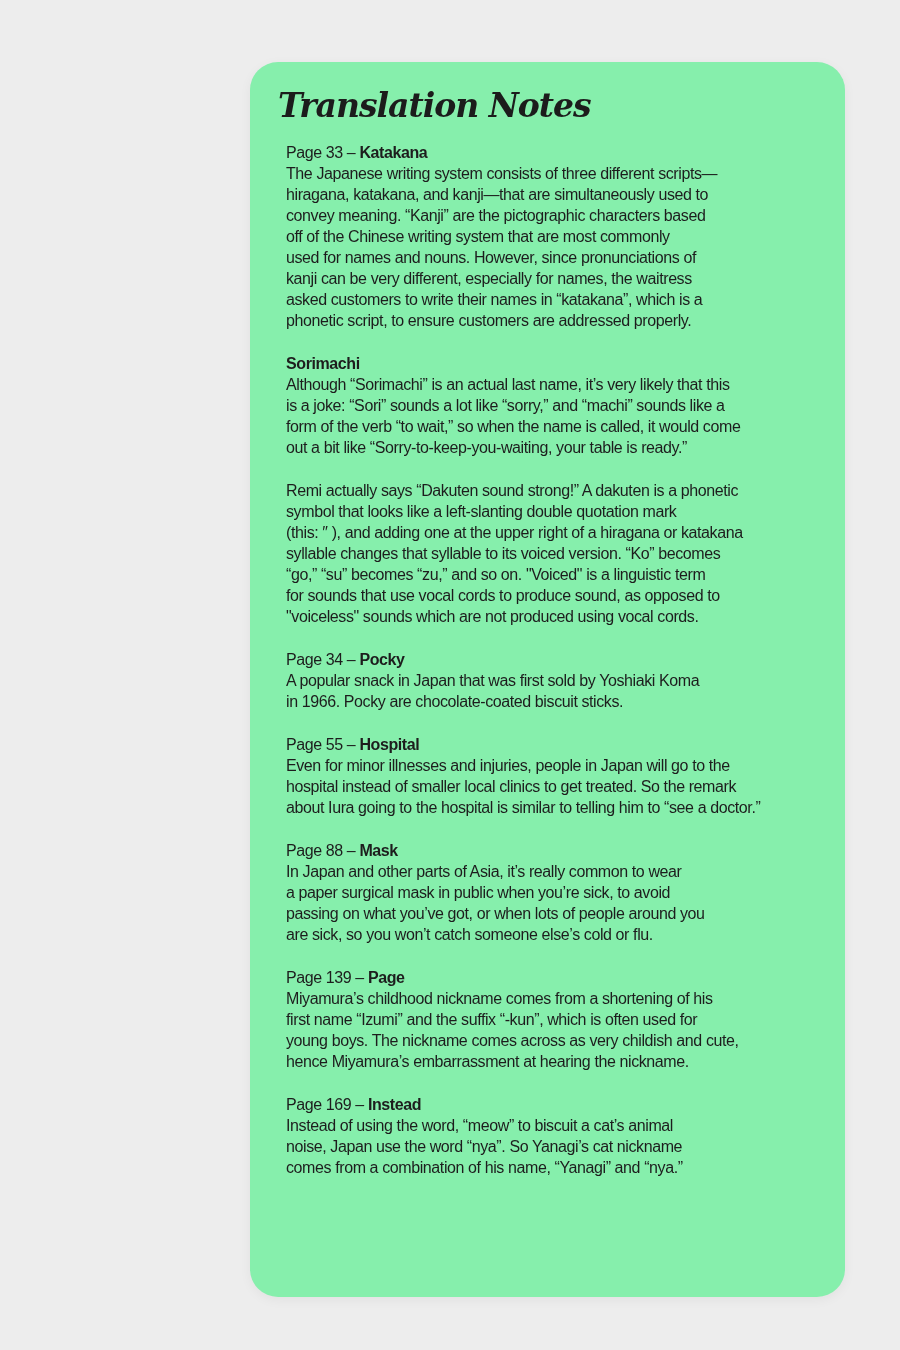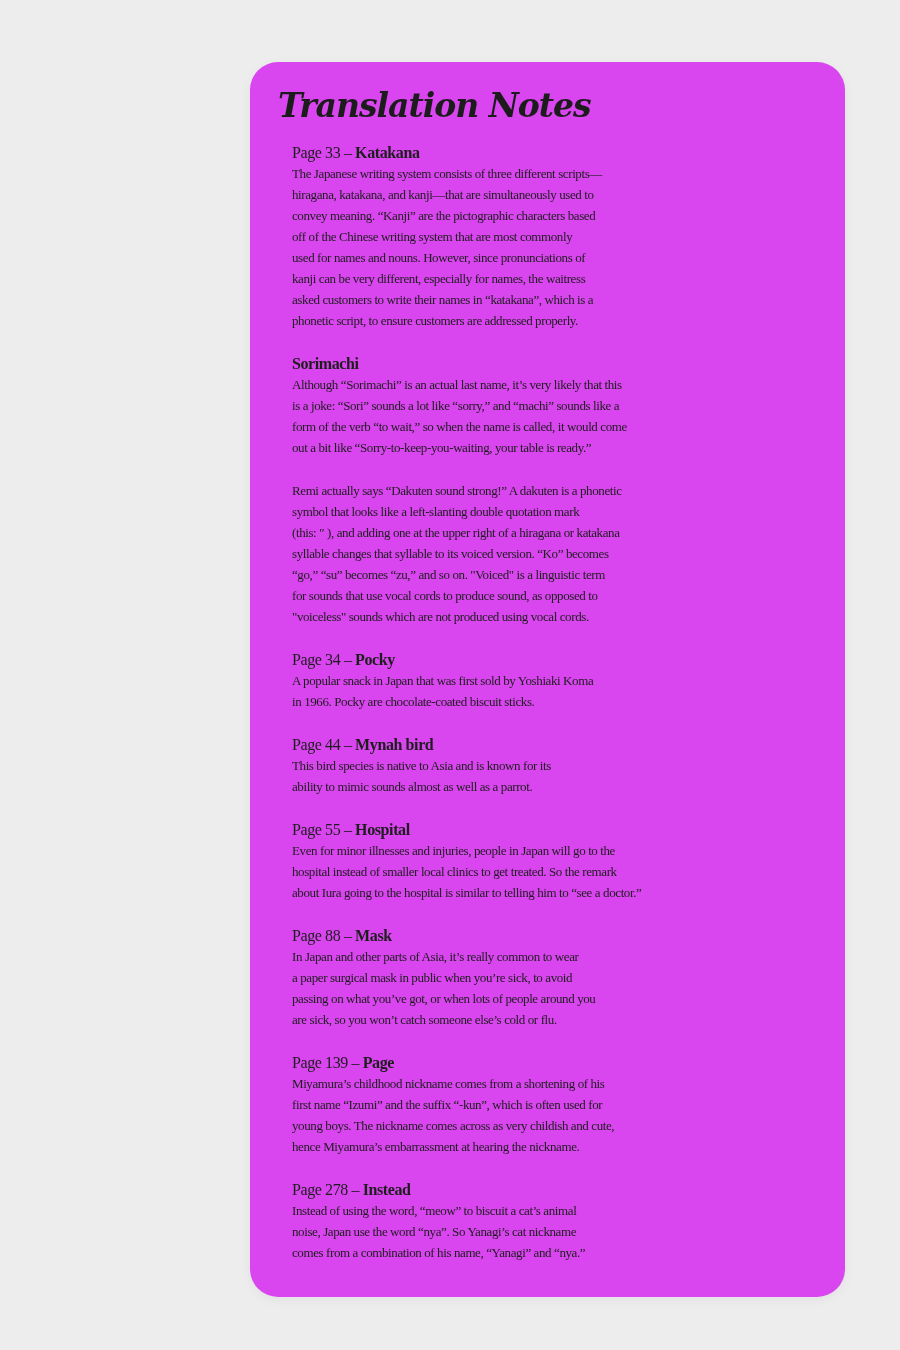--- a/index.html
+++ b/index.html
@@ -13,53 +13,52 @@
     font-family: "Liberation Sans", sans-serif;
     position: relative;
     overflow: hidden;
   }
   .card {
     position: absolute;
     left: 250px;
     top: 62px;
     width: 595px;
     height: 1235px;
-    background: #d946ef;
+    background: #86efac;
     border-radius: 28px;
     box-shadow: 0 3px 12px rgba(0,0,0,0.05);
     box-sizing: border-box;
     padding: 26px 10px 0 28px;
     color: #1d1d1d;
   }
   .title {
     font-family: "DejaVu Serif", serif;
     font-style: italic;
     font-weight: 700;
     font-size: 33px;
     line-height: 1.1;
     letter-spacing: -1px;
     color: #1c1c1c;
     margin: 0 0 18px 0;
   }
   .note {
-    margin: 0 0 22px 14px;
-    font-family: Liberation Serif, serif;
+    margin: 0 0 22px 8px;
   }
   .note-header {
     font-size: 16px;
     line-height: 21px;
     letter-spacing: -0.4px;
     color: #1d1d1d;
     white-space: pre;
   }
   .note-header .term {
     font-weight: 700;
   }
   .note-body {
-    font-size: 13px;
+    font-size: 16px;
     line-height: 21px;
     letter-spacing: -0.4px;
     color: #1d1d1d;
     white-space: pre;
   }
 </style>
 </head>
 <body>
 
 <div class="card">
@@ -94,25 +93,20 @@
 for sounds that use vocal cords to produce sound, as opposed to
 "voiceless" sounds which are not produced using vocal cords.</div>
   </section>
 
   <section class="note">
     <div class="note-header"><span>Page 34 – </span><span class="term">Pocky</span></div>
     <div class="note-body">A popular snack in Japan that was first sold by Yoshiaki Koma
 in 1966. Pocky are chocolate-coated biscuit sticks.</div>
   </section>
 
-  <section class="note">
-    <div class="note-header"><span>Page 44 – </span><span class="term">Mynah bird</span></div>
-    <div class="note-body">This bird species is native to Asia and is known for its
-ability to mimic sounds almost as well as a parrot.</div>
-  </section>
 
   <section class="note">
     <div class="note-header"><span>Page 55 – </span><span class="term">Hospital</span></div>
     <div class="note-body">Even for minor illnesses and injuries, people in Japan will go to the
 hospital instead of smaller local clinics to get treated. So the remark
 about Iura going to the hospital is similar to telling him to “see a doctor.”</div>
   </section>
 
   <section class="note">
     <div class="note-header"><span>Page 88 – </span><span class="term">Mask</span></div>
@@ -124,18 +118,18 @@
 
   <section class="note">
     <div class="note-header"><span>Page 139 – </span><span class="term">Page</span></div>
     <div class="note-body">Miyamura’s childhood nickname comes from a shortening of his
 first name “Izumi” and the suffix “-kun”, which is often used for
 young boys. The nickname comes across as very childish and cute,
 hence Miyamura’s embarrassment at hearing the nickname.</div>
   </section>
 
   <section class="note">
-    <div class="note-header"><span>Page 278 – </span><span class="term">Instead</span></div>
+    <div class="note-header"><span>Page 169 – </span><span class="term">Instead</span></div>
     <div class="note-body">Instead of using the word, “meow” to biscuit a cat’s animal
 noise, Japan use the word “nya”. So Yanagi’s cat nickname
 comes from a combination of his name, “Yanagi” and “nya.”</div>
   </section>
 </div>
 
 </body></html>

